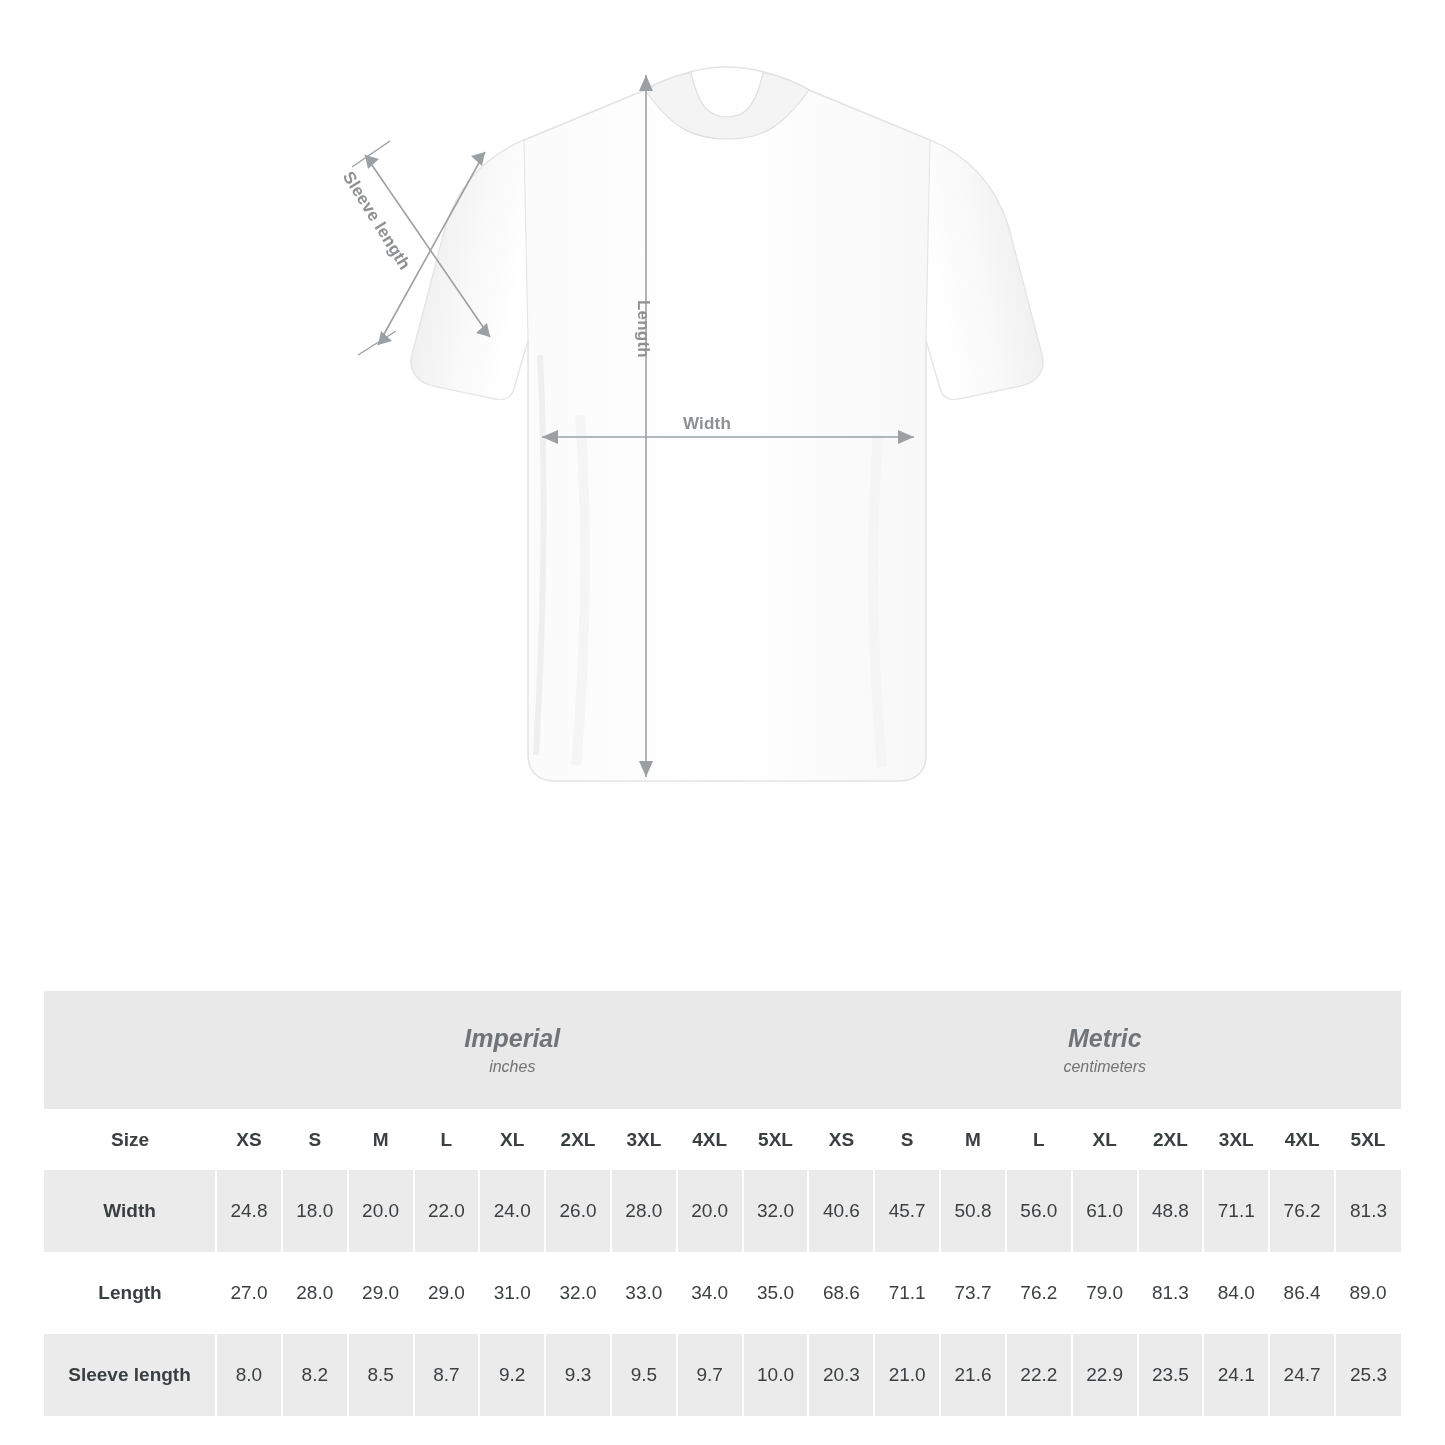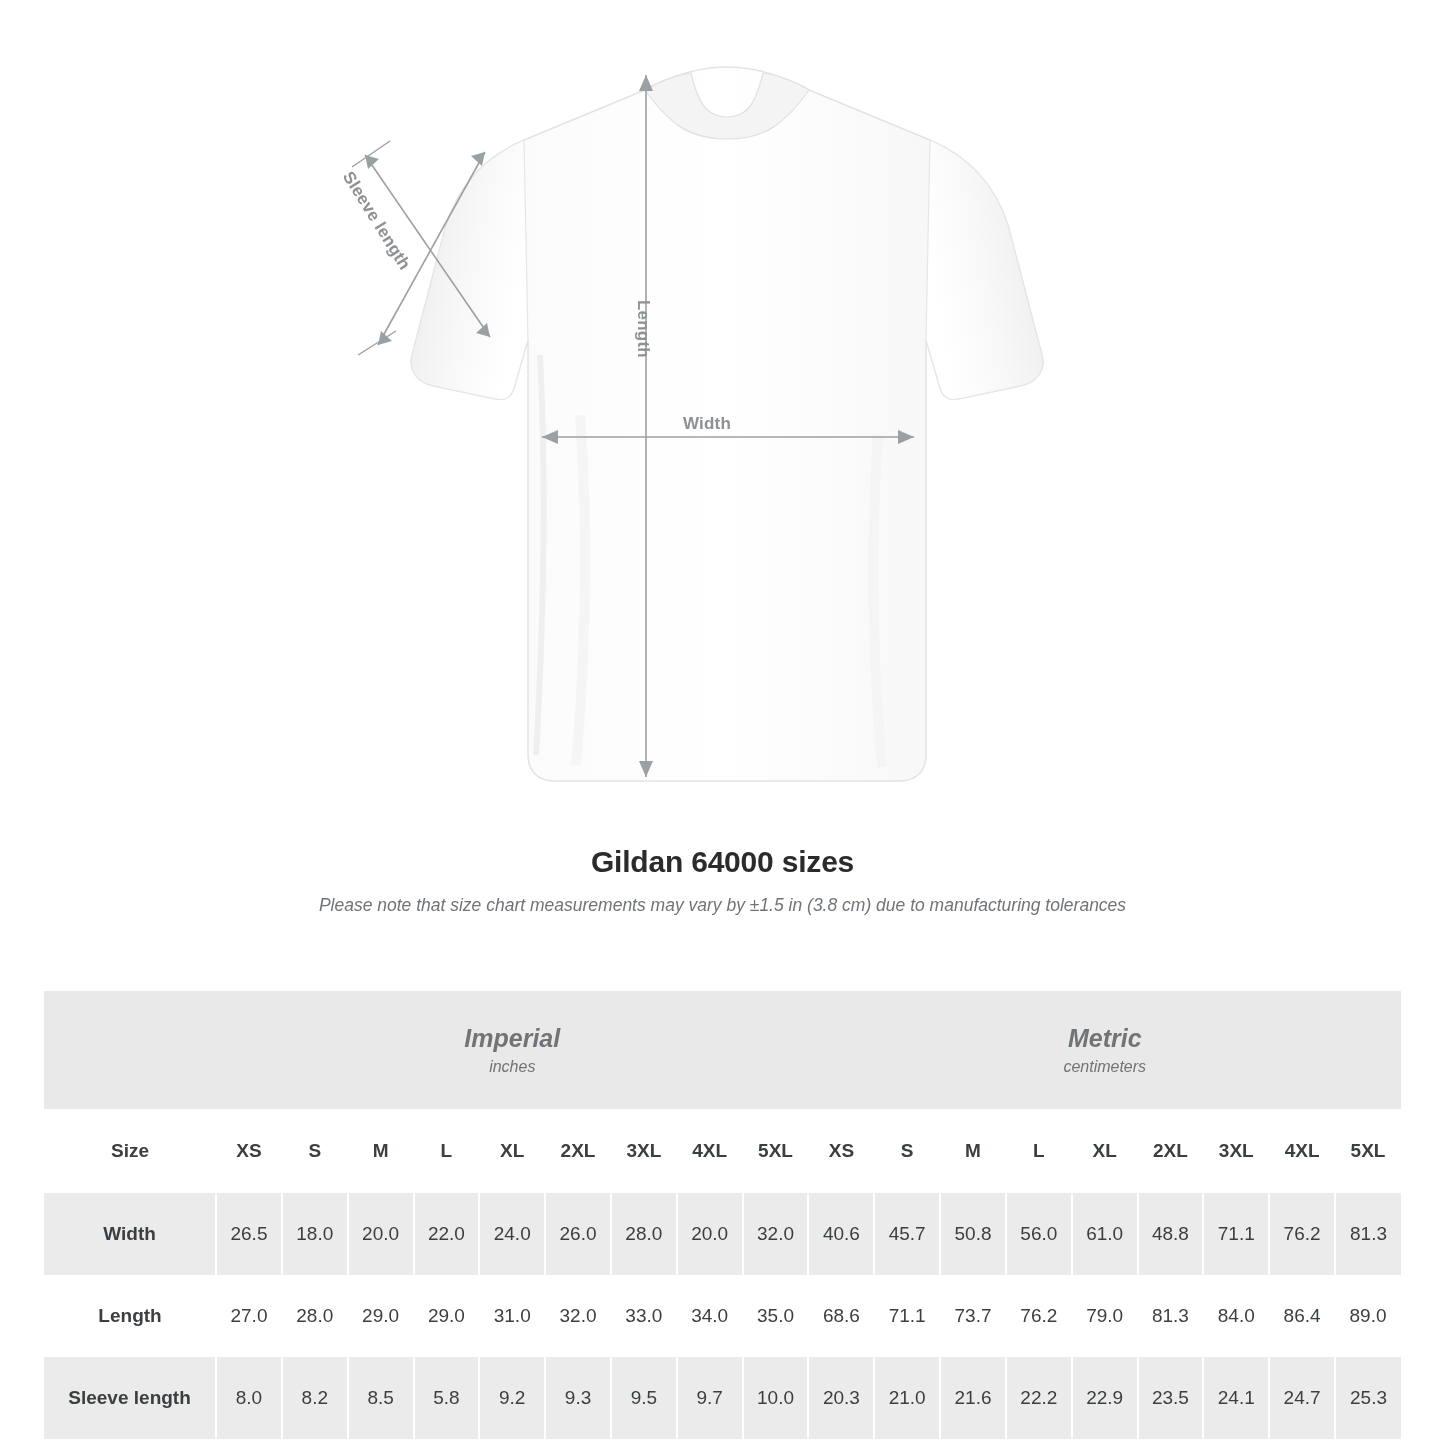--- a/index.html
+++ b/index.html
@@ -111,21 +111,21 @@
   }
   .unit-sub {
     font-size: 16px;
     font-style: italic;
     color: #737373;
     margin-top: 5px;
   }
   .corner-cell { background: #e9e9e9; }
 
   tr.header-row td {
-    height: 84px;
+    height: 61px;
     background: #ffffff;
     text-align: center;
     vertical-align: middle;
     font-size: 19px;
     font-weight: bold;
     color: #3a3f42;
   }
   tr.header-row td.rowlabel {
     font-size: 19px;
   }
@@ -245,24 +245,20 @@
         <polygon points="212,382 228,375 228,389"></polygon>
         <polygon points="584,382 568,375 568,389"></polygon>
       </g>
     </svg>
 
     <div class="dim-label" id="label-sleeve">Sleeve length</div>
     <div class="dim-label" id="label-length">Length</div>
     <div class="dim-label" id="label-width">Width</div>
   </div>
 
-  <div id="title-block">
-    <h1 id="chart-title">Gildan 64000 sizes</h1>
-    <p id="chart-note">Please note that size chart measurements may vary by ±1.5 in (3.8 cm) due to manufacturing tolerances</p>
-  </div>
 
   <div id="size-table-wrap">
     <table class="size-table">
       <colgroup>
         <col style="width:172px">
         <col span="18" style="width:65.8px">
       </colgroup>
       <tbody>
         <tr>
           <td class="corner-cell"></td>
@@ -293,21 +289,21 @@
           <td class="col-sep">L</td>
           <td class="col-sep">XL</td>
           <td class="col-sep">2XL</td>
           <td class="col-sep">3XL</td>
           <td class="col-sep">4XL</td>
           <td class="col-sep">5XL</td>
         </tr>
 
         <tr class="data-row shade">
           <td class="rowlabel">Width</td>
-          <td class="col-sep">26.5</td>
+          <td class="col-sep">24.8</td>
           <td class="col-sep">18.0</td>
           <td class="col-sep">20.0</td>
           <td class="col-sep">22.0</td>
           <td class="col-sep">24.0</td>
           <td class="col-sep">26.0</td>
           <td class="col-sep">28.0</td>
           <td class="col-sep">20.0</td>
           <td class="col-sep">32.0</td>
           <td class="col-sep">40.6</td>
           <td class="col-sep">45.7</td>
@@ -340,21 +336,21 @@
           <td class="col-sep">84.0</td>
           <td class="col-sep">86.4</td>
           <td class="col-sep">89.0</td>
         </tr>
 
         <tr class="data-row shade">
           <td class="rowlabel">Sleeve length</td>
           <td class="col-sep">8.0</td>
           <td class="col-sep">8.2</td>
           <td class="col-sep">8.5</td>
-          <td class="col-sep">5.8</td>
+          <td class="col-sep">8.7</td>
           <td class="col-sep">9.2</td>
           <td class="col-sep">9.3</td>
           <td class="col-sep">9.5</td>
           <td class="col-sep">9.7</td>
           <td class="col-sep">10.0</td>
           <td class="col-sep">20.3</td>
           <td class="col-sep">21.0</td>
           <td class="col-sep">21.6</td>
           <td class="col-sep">22.2</td>
           <td class="col-sep">22.9</td>

